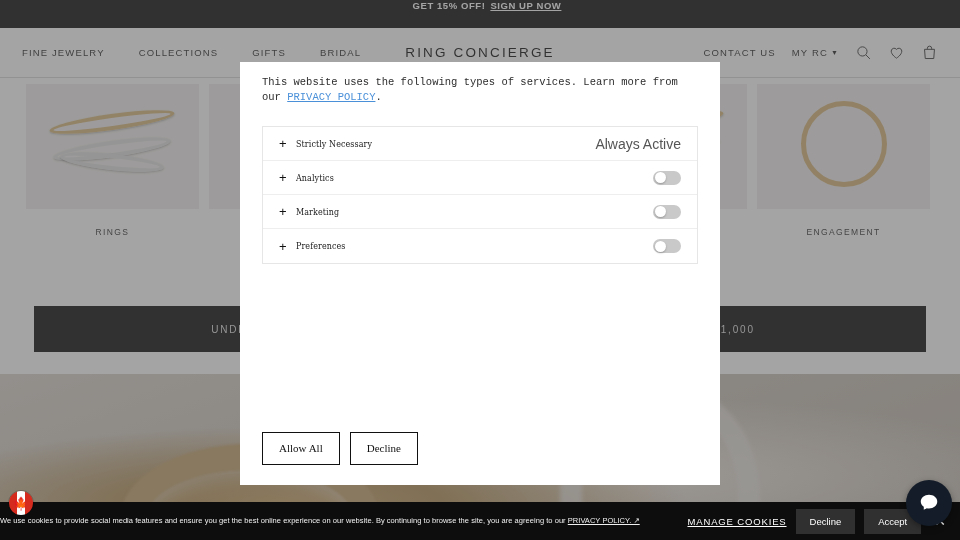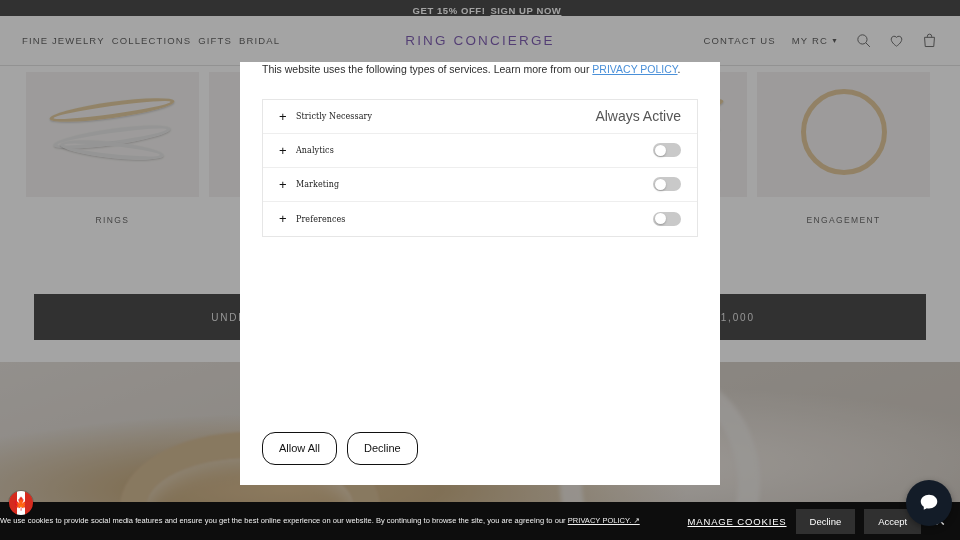--- a/index.html
+++ b/index.html
@@ -21,25 +21,25 @@
   }
 
   
   .site {
     position: absolute;
     inset: 0;
     background: #ffffff;
   }
 
   .promo-bar {
-    height: 16px;
+    height: 28px;
     background: #000000;
     color: #ffffff;
     display: flex;
-    align-items: flex-end;
+    align-items: flex-start;
     justify-content: center;
     font-size: 9.5px;
     letter-spacing: 0.06em;
     font-weight: 600;
     padding-left: 14px;
   }
   .promo-bar .promo-link {
     color: #ffffff;
     text-decoration: underline;
     margin-left: 5px;
@@ -50,37 +50,37 @@
     height: 50px;
     background: #ffffff;
     border-bottom: 1px solid #d8d8d8;
     display: flex;
     align-items: center;
     padding: 0 22px;
     position: relative;
   }
   .nav-left {
     display: flex;
-    gap: 7px;
+    gap: 34px;
     align-items: center;
   }
   .nav-left .nav-item,
   .nav-right .nav-item {
     font-size: 9.5px;
     letter-spacing: 0.12em;
     color: #1b1b1b;
     white-space: nowrap;
   }
   .brand-logo {
     position: absolute;
     left: 0; right: 0;
     text-align: center;
     font-size: 13.5px;
     letter-spacing: 0.16em;
-    color: #4c1d95;
+    color: #000000;
     pointer-events: none;
   }
   .nav-right {
     margin-left: auto;
     display: flex;
     gap: 16px;
     align-items: center;
   }
   .caret { font-size: 7px; margin-left: 3px; position: relative; top: -1px;}
   .hdr-icon { width: 17px; height: 17px; display: block; }
@@ -230,23 +230,25 @@
     display: flex; align-items: center; justify-content: center;
     cursor: pointer;
     background: none; border: none;
     color: #111;
     font-size: 15px;
     line-height: 1;
     position: relative;
     top: 1px;
   }
   .modal-desc {
+    margin-top: 13px;
     font-size: 10.5px;
     color: #2d2d2d;
     line-height: 1.4;
+    font-family: Liberation Mono, monospace;
   }
   .modal-desc a {
     color: #4a90d9;
     text-decoration: underline;
   }
 
   .svc-list {
     margin-top: 22px;
     border: 1px solid #e6e6e6;
   }
@@ -298,24 +300,23 @@
 
   .modal-foot {
     margin-top: auto;
     display: flex;
     align-items: center;
     padding-bottom: 20px;
     gap: 10px;
   }
   .btn {
     font-size: 11px;
-    font-family: Liberation Sans, sans-serif;
+    font-family: Liberation Serif, serif;
     cursor: pointer;
     line-height: 1;
-    border-radius: 13px;
   }
   .btn-outline {
     background: #ffffff;
     border: 1px solid #111111;
     color: #111111;
     padding: 10px 16px;
   }
   .btn-primary {
     margin-left: auto;
     background: #1f1f1f;

